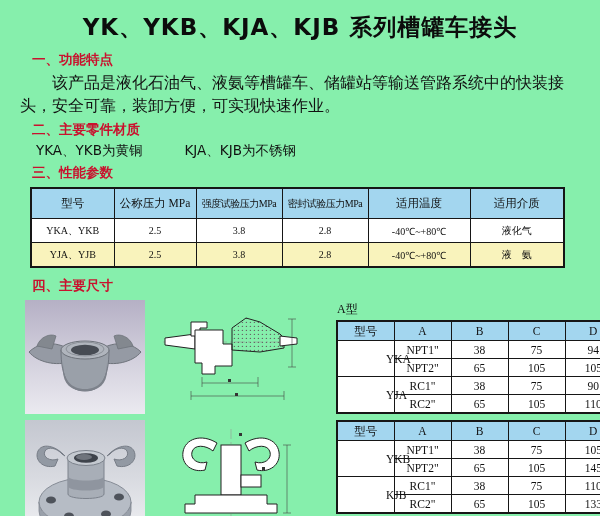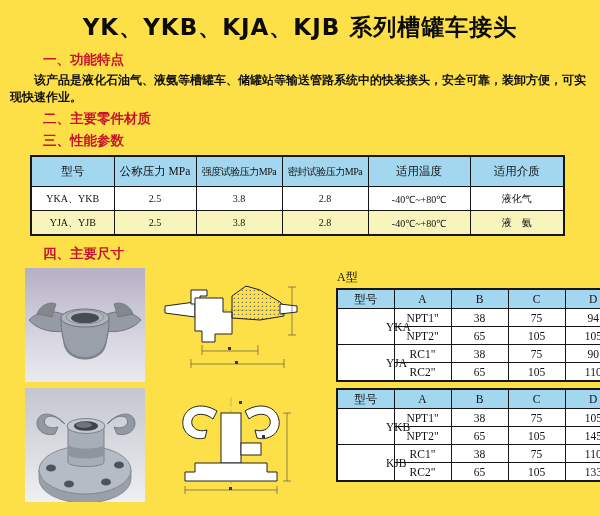--- a/index.html
+++ b/index.html
@@ -1,29 +1,29 @@
 <!DOCTYPE html>
 <html><head>
 <meta charset="utf-8">
 <style>
   html,body{margin:0;padding:0;}
   .page{
     position:relative; width:600px; height:516px; overflow:hidden;
-    background:#fde047; font-family:"DejaVu Sans", sans-serif; color:#111;
+    background:#86efac; font-family:"DejaVu Sans", sans-serif; color:#111;
   }
   .title{
     text-align:center; font-size:23px; font-weight:bold; letter-spacing:1px;
     padding-top:12px; margin:0; color:#0c0c0c;
   }
   .sec-head{
-    margin:8px 0 0 43px; font-size:13.5px; font-weight:bold; color:#c9122e;
+    margin:8px 0 0 32px; font-size:13.5px; font-weight:bold; color:#c9122e;
   }
   .para{
-    margin:3px 10px 0 10px; font-size:12px; line-height:1.42;
-    text-indent:2em; font-weight:700;
+    margin:3px 10px 0 20px; font-size:16px; line-height:1.42;
+    text-indent:2em; font-weight:400;
   }
   .materials-line{ margin:3px 0 0 36px; font-size:13.5px; }
   .materials-line .gap{ display:inline-block; width:42px; }
 
   
   table.perf{
     margin:5px 0 0 30px; border-collapse:collapse; width:533px;
     border:2px solid #161616; table-layout:fixed;
     font-family:"Liberation Serif", serif;
   }
@@ -59,20 +59,23 @@
 <body>
 
 <div class="page">
 
   <h1 class="title">YK、YKB、KJA、KJB 系列槽罐车接头</h1>
 
   <div class="sec-head">一、功能特点</div>
   <p class="para">该产品是液化石油气、液氨等槽罐车、储罐站等输送管路系统中的快装接头，安全可靠，装卸方便，可实现快速作业。</p>
 
   <div class="sec-head" style="margin-top:4px">二、主要零件材质</div>
+  <div class="materials-line">
+    <span>YKA、YKB为黄铜</span><span class="gap"></span><span>KJA、KJB为不锈钢</span>
+  </div>
 
   <div class="sec-head" style="margin-top:4px">三、性能参数</div>
 
   <table class="perf">
     <colgroup>
       <col style="width:83px">
         <col style="width:82px">
         <col style="width:86px">
       <col style="width:86px">
         <col style="width:102px">

